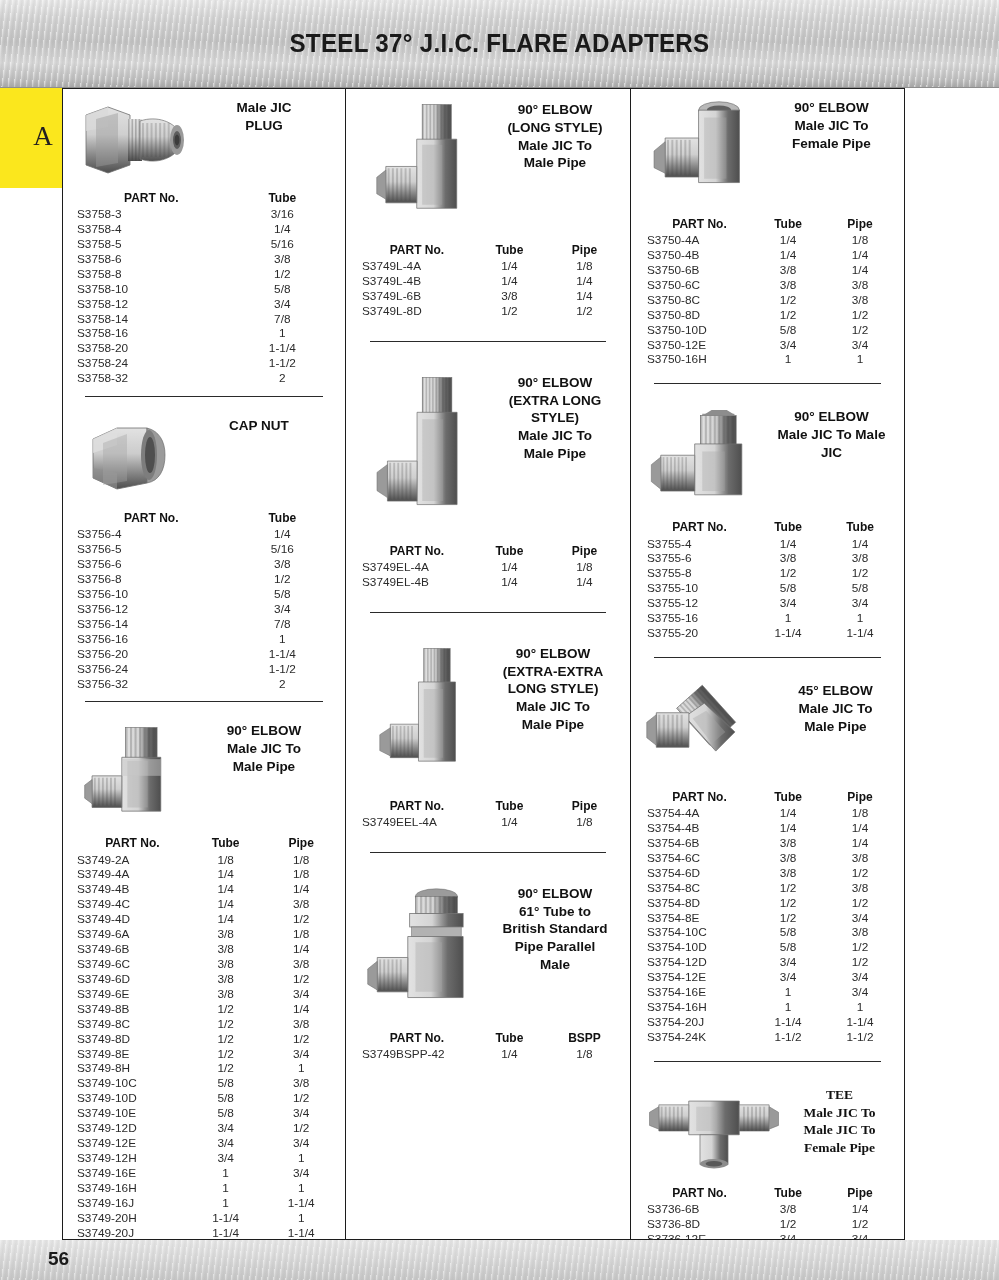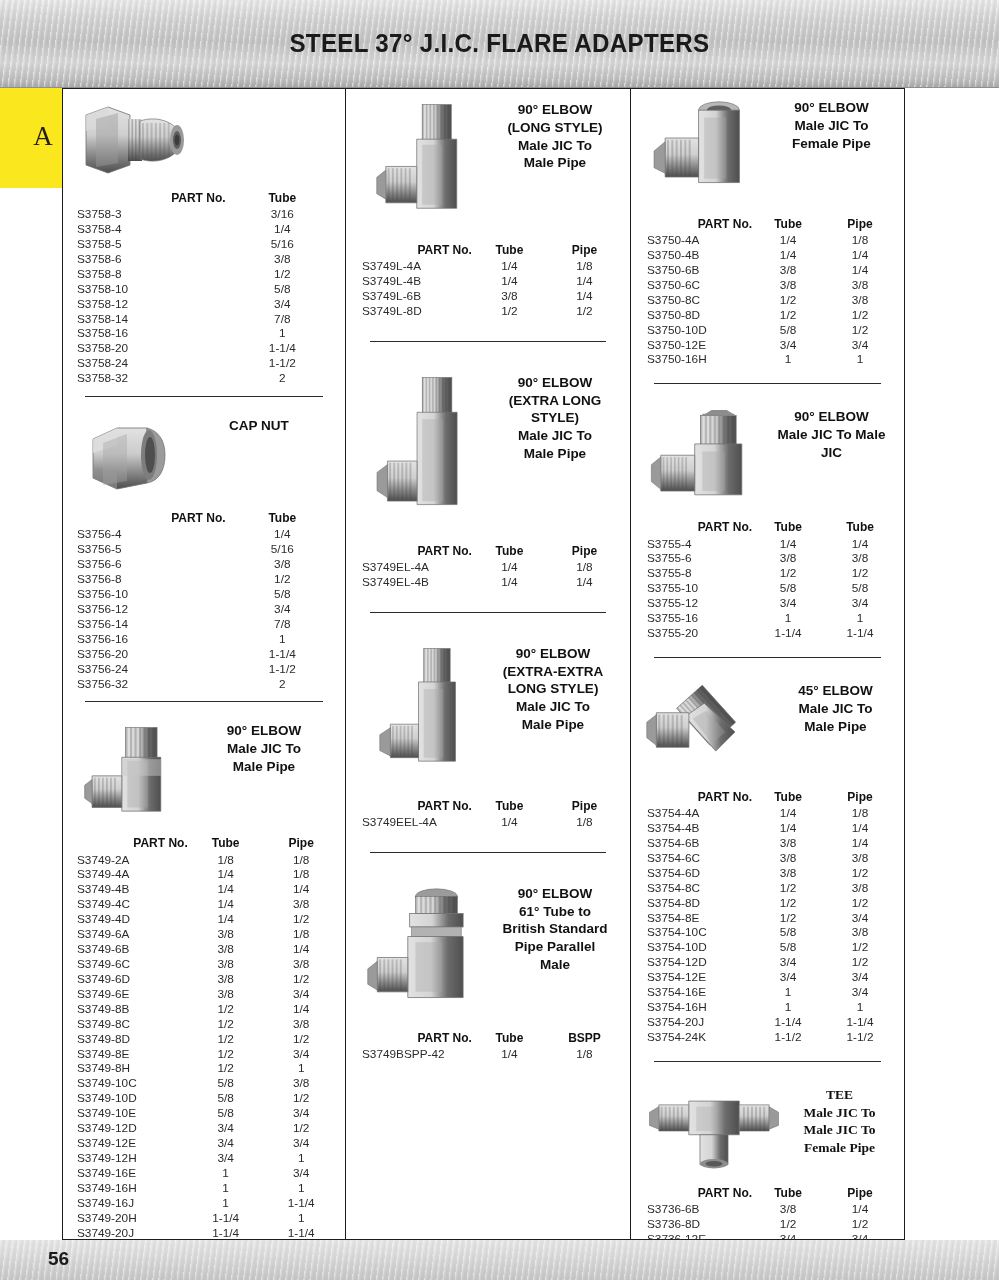--- a/index.html
+++ b/index.html
@@ -120,21 +120,21 @@
     padding: 0 0 1px 0;
     line-height: 1.26;
   }
   table.parts td {
     padding: 0;
     line-height: 1.265;
     white-space: nowrap;
   }
   .c-part { text-align: left; padding-left: 8px !important; }
   .c-num  { text-align: center; }
-  th.c-part { text-align: right; padding-left: 8px !important; }
+  th.c-part { text-align: center; padding-left: 8px !important; }
 
   
   .fit { display:block; }
 
   
   .footer-band {
     position: absolute; left: 0; top: 1240px;
     width: 999px; height: 40px;
     background:
       repeating-linear-gradient(97deg,
@@ -191,20 +191,24 @@
                 <rect x="72.29" y="22" width="1.97" height="34" fill="rgba(70,70,70,0.22)"></rect>
                 <rect x="76.57" y="22" width="1.97" height="34" fill="rgba(70,70,70,0.22)"></rect>
                 <rect x="80.86" y="22" width="1.97" height="34" fill="rgba(70,70,70,0.22)"></rect>
                 <rect x="85.14" y="22" width="1.97" height="34" fill="rgba(70,70,70,0.22)"></rect>
                 <rect x="89.43" y="22" width="1.97" height="34" fill="rgba(70,70,70,0.22)"></rect>
                 <rect x="93.71" y="22" width="1.97" height="34" fill="rgba(70,70,70,0.22)"></rect>
     <ellipse cx="103" cy="39" rx="7" ry="15" fill="#9a9a9a"></ellipse>
     <ellipse cx="103" cy="39" rx="4" ry="9" fill="#5d5d5d"></ellipse>
     <ellipse cx="103" cy="39" rx="2.4" ry="5.4" fill="#3c3c3c"></ellipse>
   </svg>
+            </div>
+            <div class="sec-title" style="padding-right: 10px;">
+              <div>Male JIC</div>
+              <div>PLUG</div>
             </div>
           </div>
           <table class="parts" style="margin-top: 12px;">
             <colgroup>
               <col style="width: 58%;">
               <col style="width: 42%;">
             </colgroup>
             <thead>
               <tr>
                 <th class="c-part">PART No.</th>

